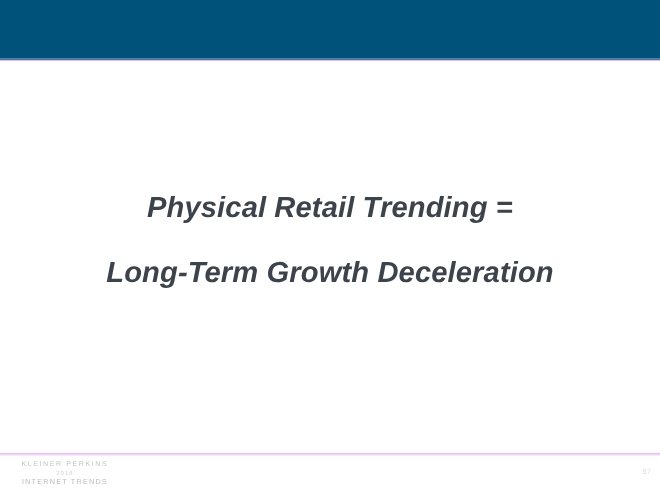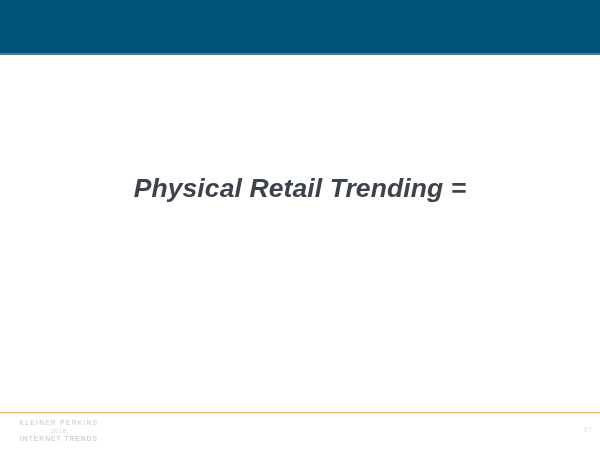--- a/index.html
+++ b/index.html
@@ -11,21 +11,21 @@
     height: 450px;
     background: #ffffff;
     font-family: "Liberation Sans", sans-serif;
     overflow: hidden;
   }
 
   .slide {
     position: relative;
     width: 600px;
     height: 450px;
-    background: #fdba74;
+    background: #f0abfc;
     box-sizing: border-box;
   }
 
   
   .header-band {
     position: absolute;
     left: 0;
     top: 0;
     width: 600px;
     height: 53px;
@@ -142,20 +142,21 @@
 <body>
 
 <div class="slide">
 
   <div class="header-band"></div>
   <div class="header-band-edge"></div>
 
   <div class="body-area">
     <div class="title-block">
       <span class="title-line line-1">Physical Retail Trending =</span>
+      <span class="title-line line-2">Long-Term Growth Deceleration</span>
     </div>
   </div>
 
   <div class="footer-divider"></div>
 
   <div class="footer">
     <div class="brand-logo">
       <span class="brand-line-1">KLEINER PERKINS</span>
       <span class="brand-line-2">2018</span>
       <span class="brand-line-3">INTERNET TRENDS</span>

